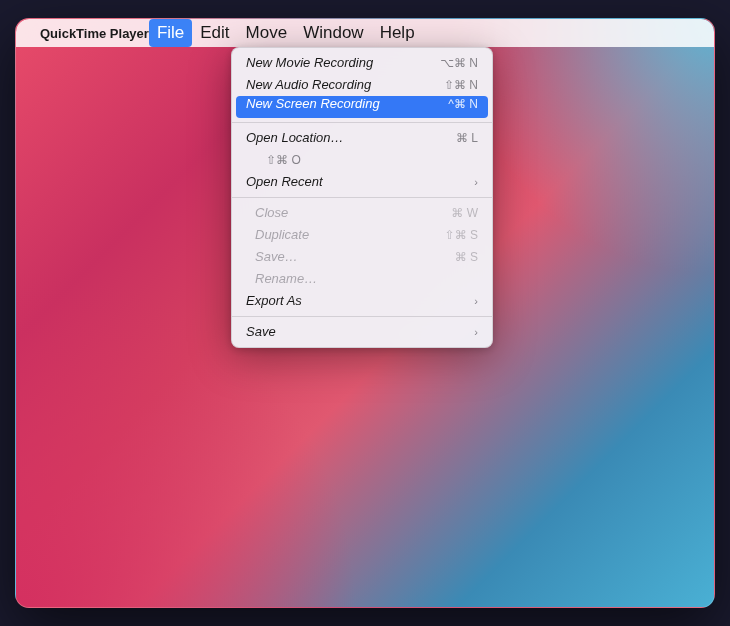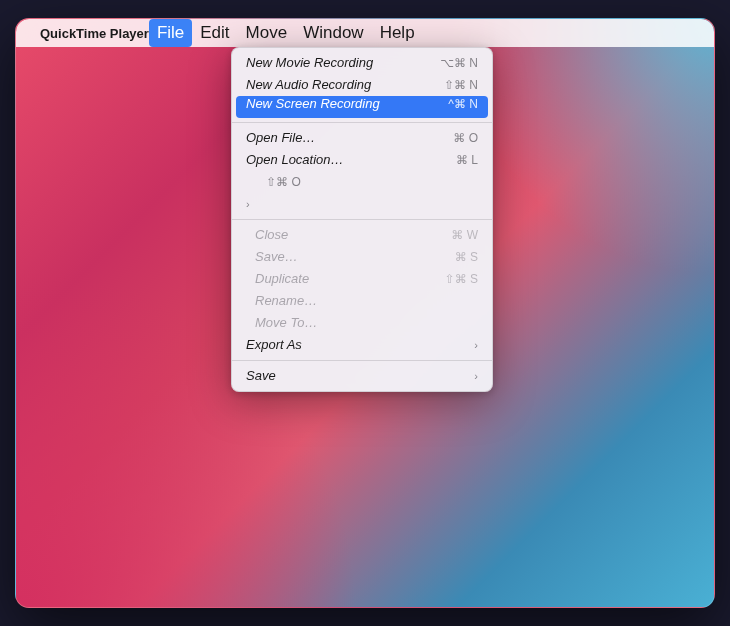--- a/index.html
+++ b/index.html
@@ -206,62 +206,56 @@
       <span class="shortcut">⇧⌘ N</span>
     </div>
 
     <div class="menu-item highlighted">
       <span class="menu-label">New Screen Recording</span>
       <span class="shortcut">^⌘ N</span>
     </div>
 
     <div class="menu-separator"></div>
 
-    <div class="menu-item">
-      <span class="menu-label">Open File…</span>
-      <span class="shortcut">⌘ O</span>
-    </div>
 
     <div class="menu-item">
       <span class="menu-label">Open Location…</span>
       <span class="shortcut">⌘ L</span>
     </div>
 
     <div class="menu-item">
       <span class="shortcut">⇧⌘ O</span>
     </div>
 
     <div class="menu-item">
+      <span class="menu-label">Open Recent</span>
       <span class="submenu-arrow">›</span>
     </div>
 
     <div class="menu-separator"></div>
 
     <div class="menu-item disabled">
       <span class="menu-label">Close</span>
       <span class="shortcut">⌘ W</span>
     </div>
 
     <div class="menu-item disabled">
+      <span class="menu-label">Duplicate</span>
+      <span class="shortcut">⇧⌘ S</span>
+    </div>
+
+    <div class="menu-item disabled">
       <span class="menu-label">Save…</span>
       <span class="shortcut">⌘ S</span>
     </div>
 
     <div class="menu-item disabled">
-      <span class="menu-label">Duplicate</span>
-      <span class="shortcut">⇧⌘ S</span>
-    </div>
-
-    <div class="menu-item disabled">
       <span class="menu-label">Rename…</span>
     </div>
 
-    <div class="menu-item disabled">
-      <span class="menu-label">Move To…</span>
-    </div>
 
     <div class="menu-item">
       <span class="menu-label">Export As</span>
       <span class="submenu-arrow">›</span>
     </div>
 
     <div class="menu-separator"></div>
 
     <div class="menu-item">
       <span class="menu-label">Save</span>

